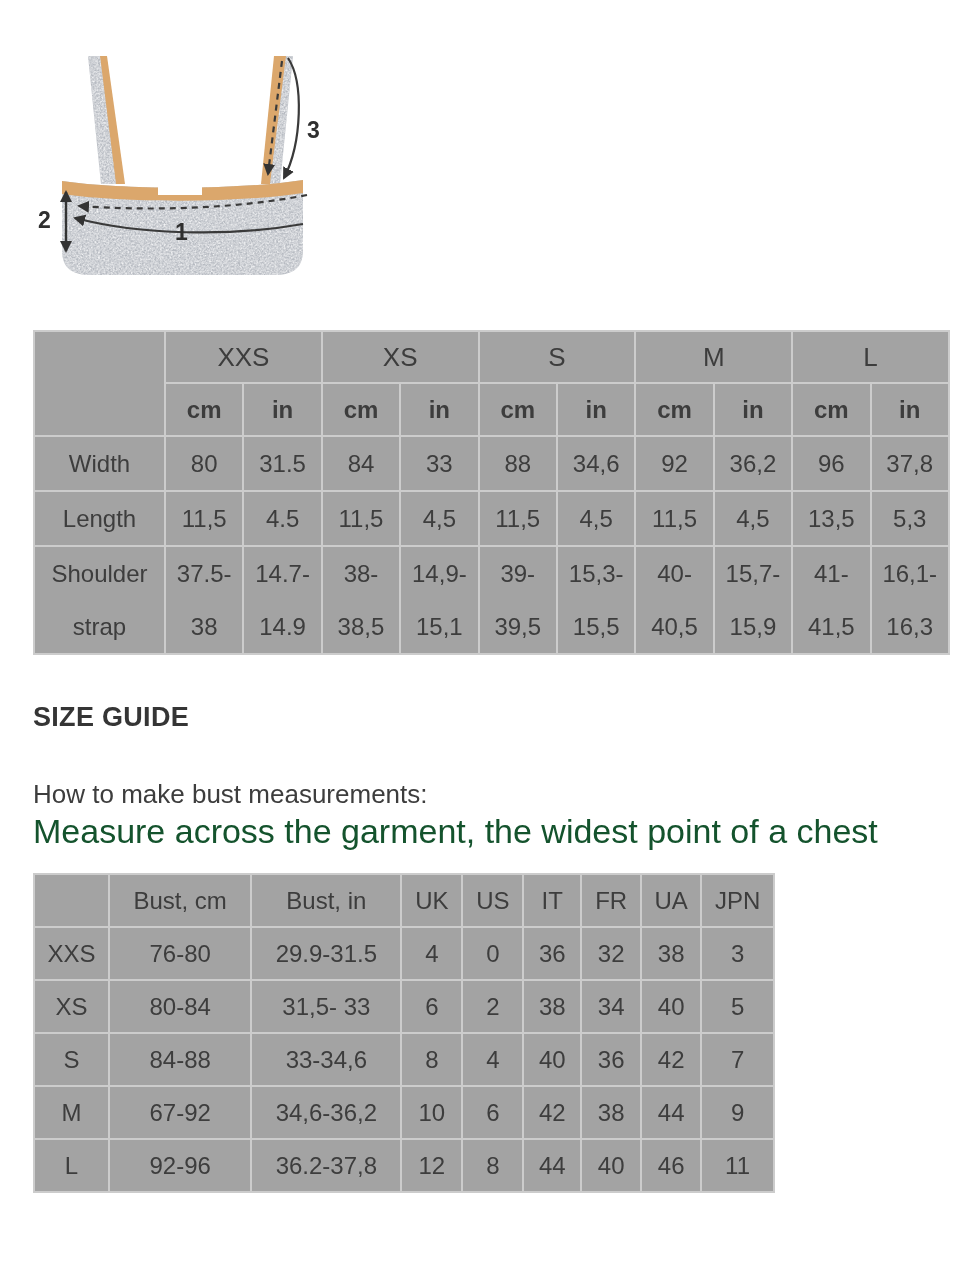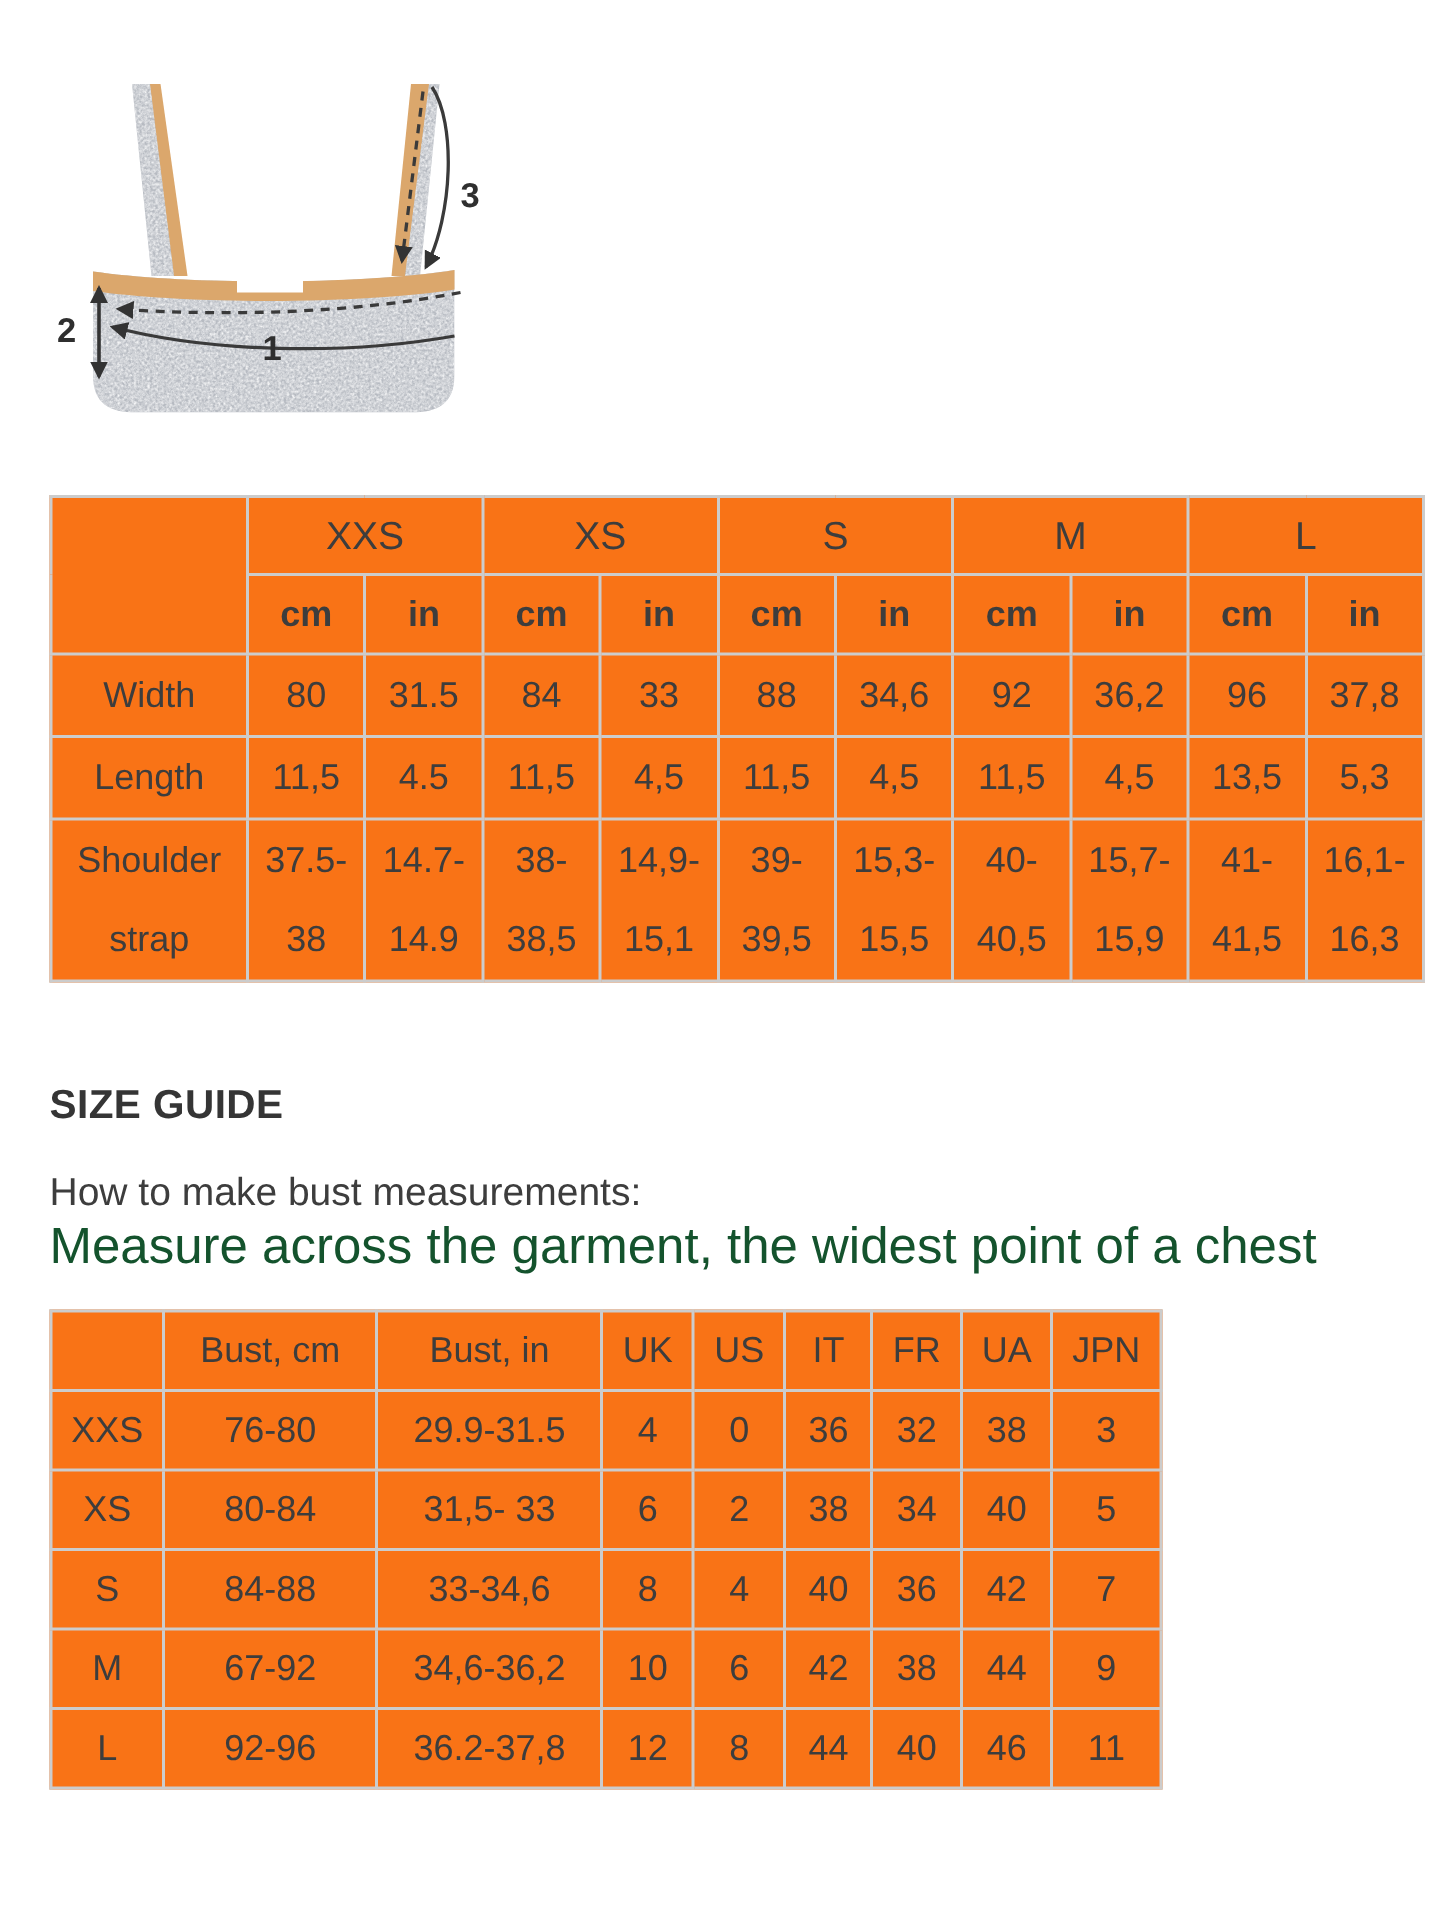--- a/index.html
+++ b/index.html
@@ -4,31 +4,31 @@
 <style>
   html,body{margin:0;padding:0;}
   body{
     width:960px;height:1280px;position:relative;background:#ffffff;
     font-family:"Liberation Sans",sans-serif;color:#3d3d3d;
   }
   
   .illu{position:absolute;left:35px;top:48px;width:300px;height:238px;}
   .illu text{font-family:"Liberation Sans",sans-serif;font-weight:bold;font-size:23px;fill:#2f2f2f;}
   
-  table{border-collapse:collapse;table-layout:fixed;background:#f97316;}
+  table{border-collapse:collapse;table-layout:fixed;background:#a3a3a3;}
   th,td{border:2px solid #cccccc;font-weight:400;text-align:center;vertical-align:middle;
         white-space:pre-line;padding:0;overflow:hidden;}
   .t1{position:absolute;left:33px;top:330px;width:915px;font-size:24px;}
   .t1 thead tr.sizes th{height:50px;font-size:26px;}
   .t1 thead tr.units th{height:51px;font-weight:bold;}
   .t1 tbody th,.t1 tbody td{height:52px;line-height:53px;}
   .t2{position:absolute;left:33px;top:873px;width:742px;font-size:24px;}
   .t2 th,.t2 td{height:50px;line-height:51px;}
   
-  .sg-title{position:absolute;left:33px;top:721px;font-size:27px;font-weight:700;letter-spacing:.3px;color:#353535;}
+  .sg-title{position:absolute;left:33px;top:702px;font-size:27px;font-weight:700;letter-spacing:.3px;color:#353535;}
   .sg-p1{position:absolute;left:33px;top:767px;font-size:26px;color:#3d3d3d;margin-top:12px;}
   .sg-p2{position:absolute;left:33px;top:812px;font-size:34px;color:#14532d;}
 </style>
 </head>
 <body>
 
 <svg class="illu" viewBox="0 0 300 238">
   <defs>
     <filter id="noiseW" x="-10%" y="-10%" width="120%" height="120%">
       <feTurbulence type="fractalNoise" baseFrequency="0.55" numOctaves="3" seed="7"></feTurbulence>

